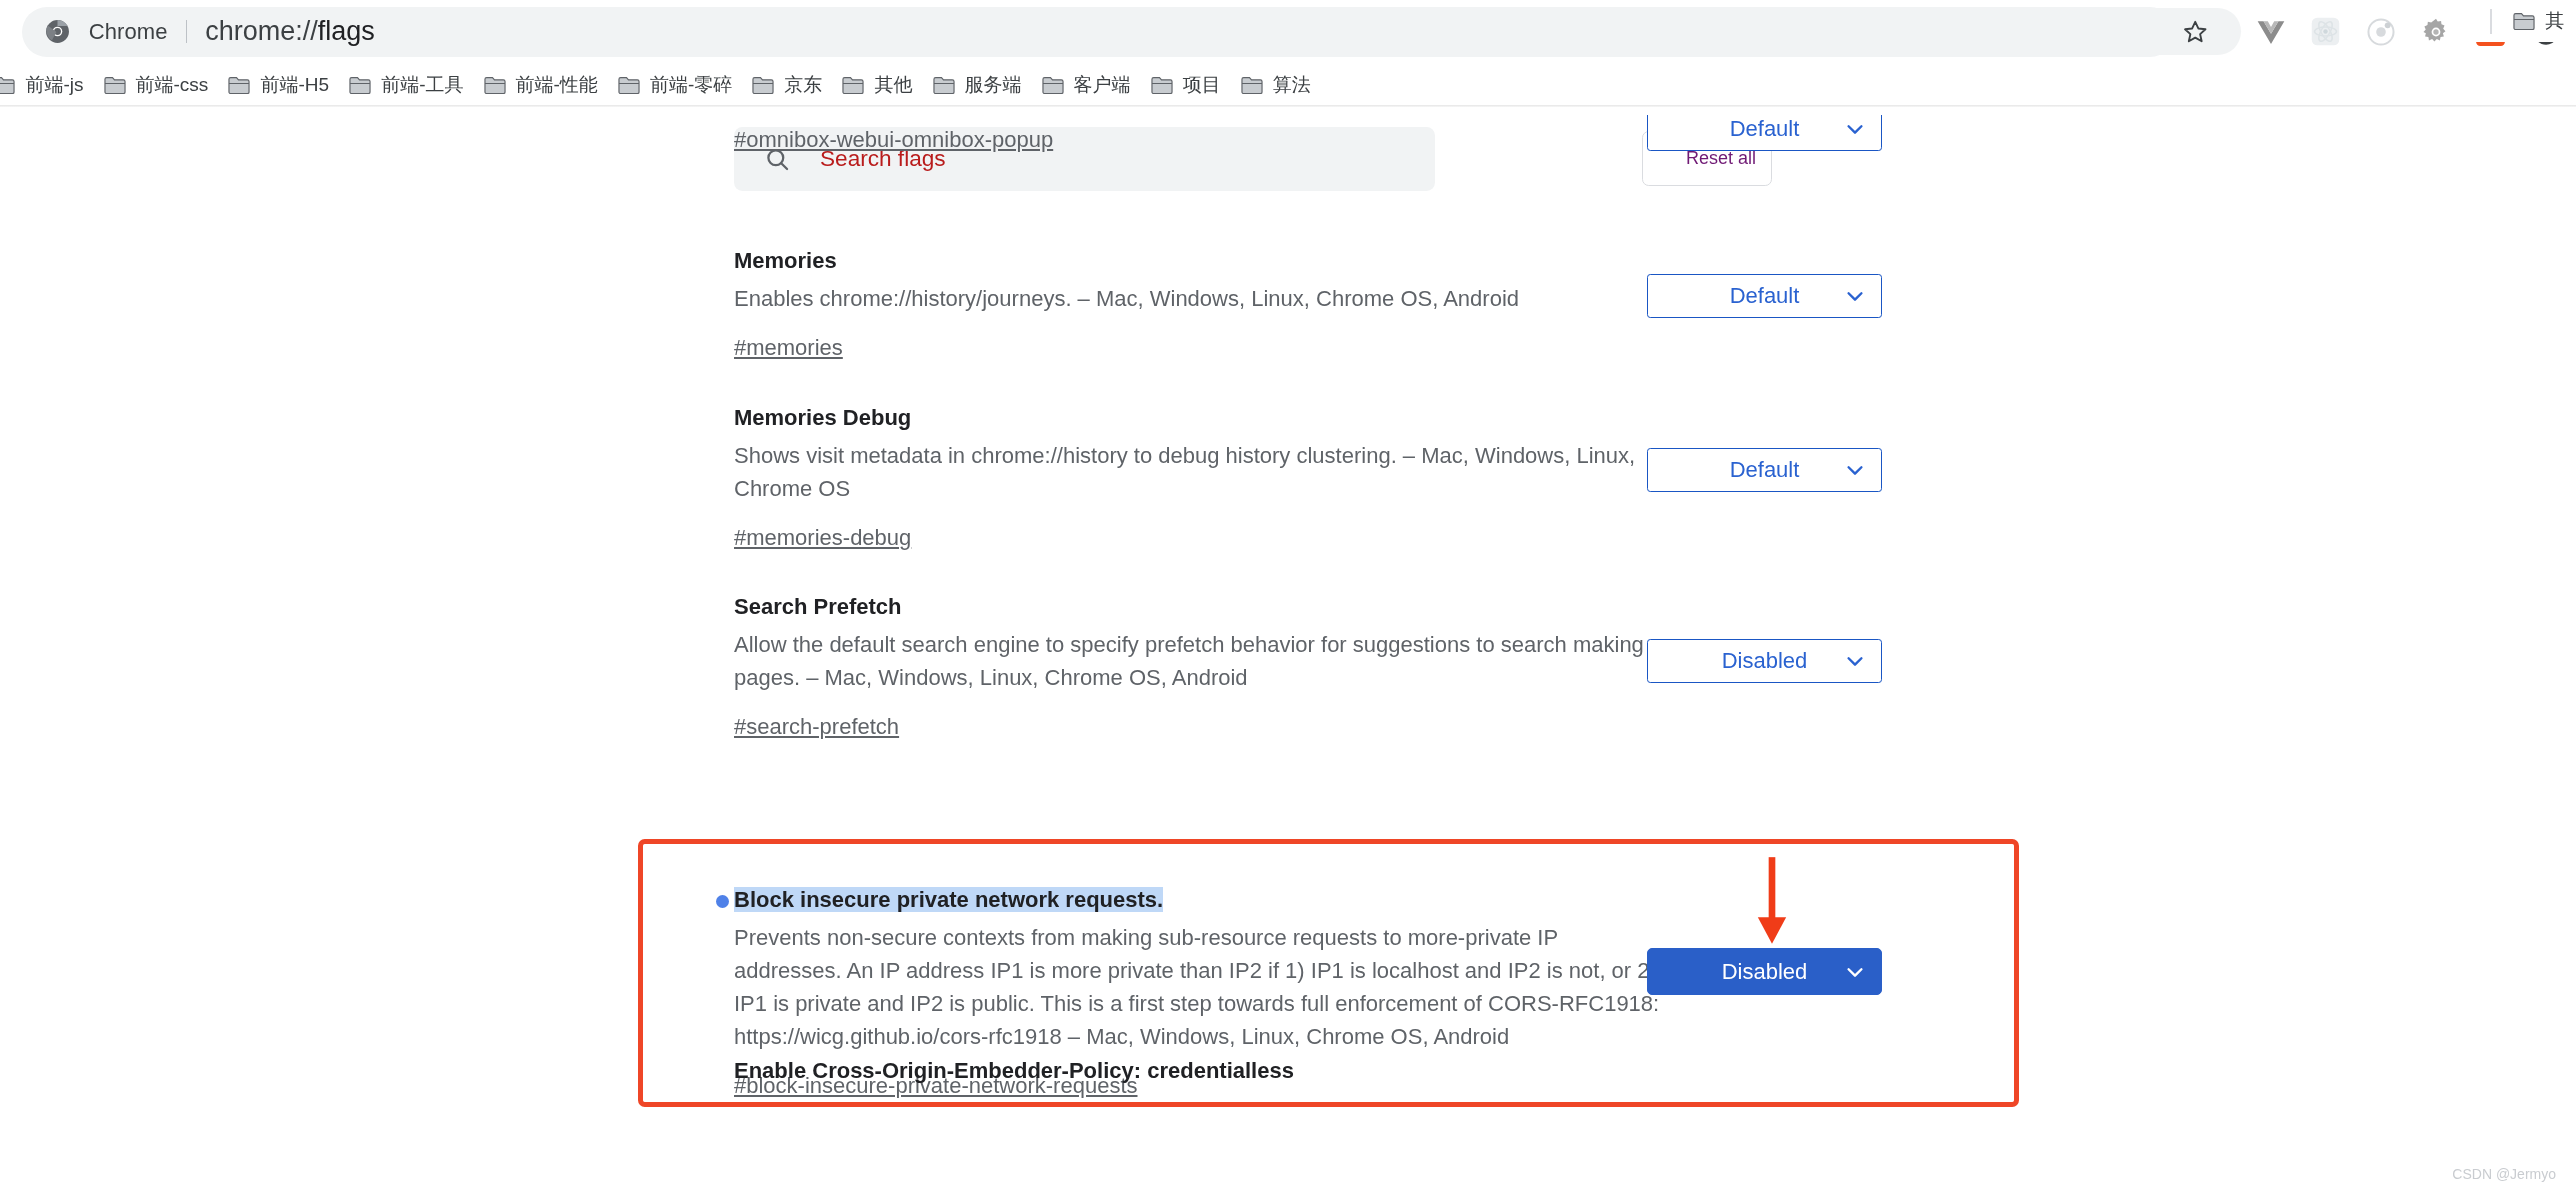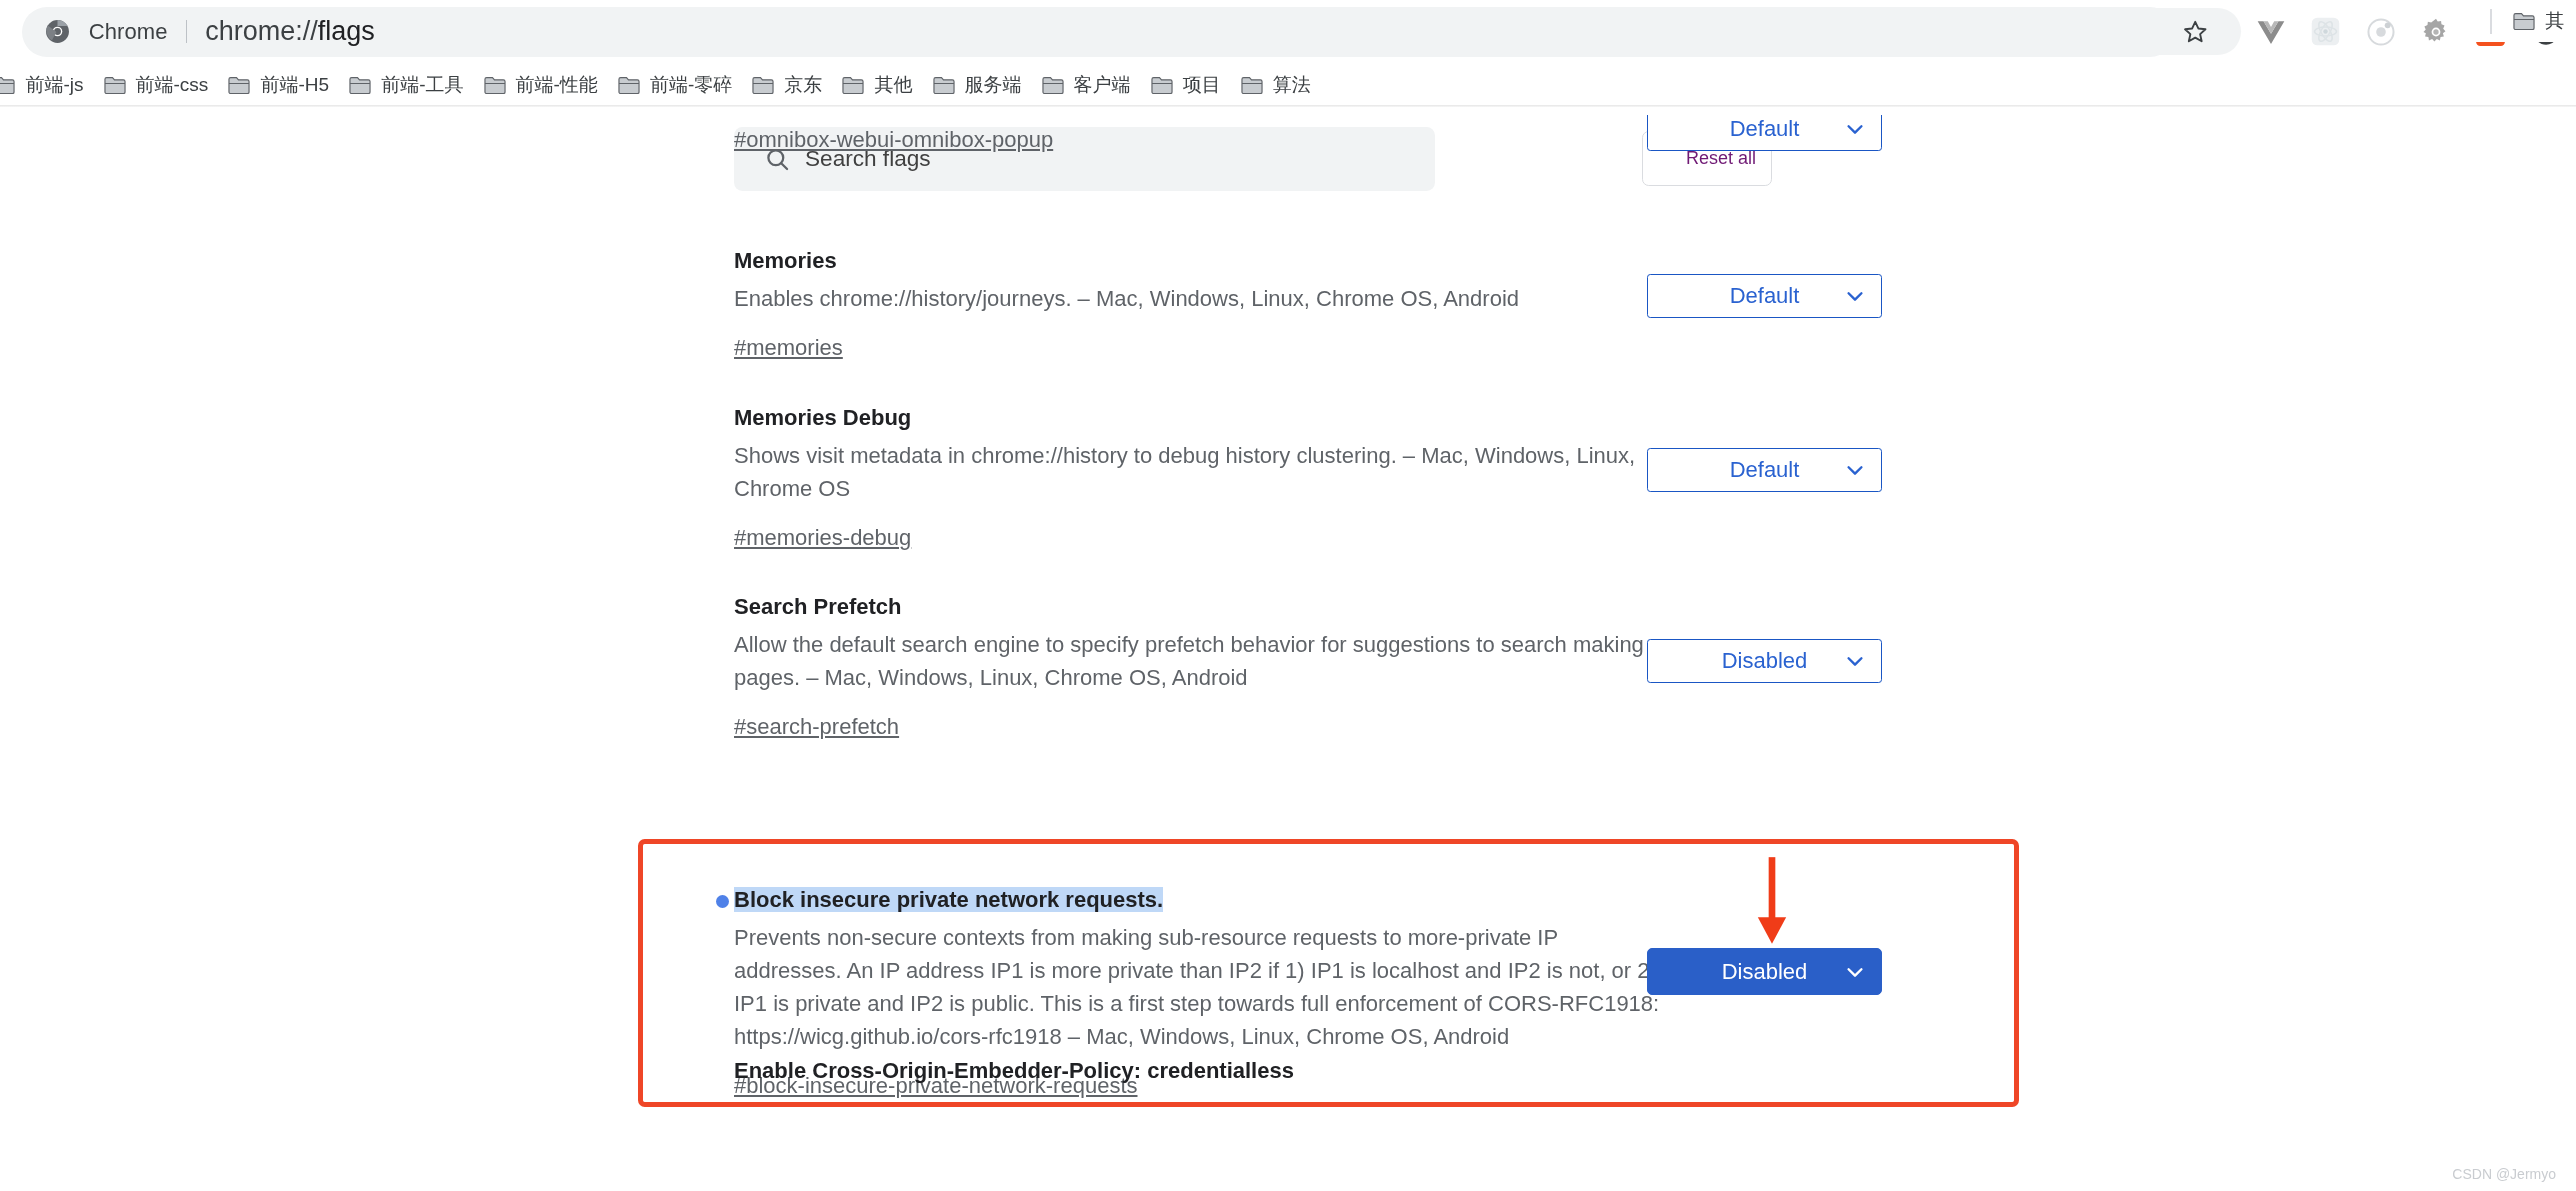--- a/index.html
+++ b/index.html
@@ -101,21 +101,21 @@
   }
   .search-box {
     position: absolute; left: 0; top: 0;
     width: 701px; height: 64px;
     background: #f1f3f4;
     border-radius: 8.4px;
     display: flex; align-items: center;
     padding-left: 30px;
   }
   .search-placeholder {
-    font-size: 22.6px; color: #404040; margin-left: 14px;
+    font-size: 22.6px; color: #b91c1c; margin-left: 29px;
   }
   .reset-all {
     position: absolute; left: 908px; top: 4.2px;
     width: 130px; height: 55px;
     border: 1.7px solid #dadce0; border-radius: 6.7px;
     background: #fff;
     display: flex; align-items: center; justify-content: center;
     font-size: 18px; color: #701a75; font-weight: 500; padding-left: 28px;
   }
 

